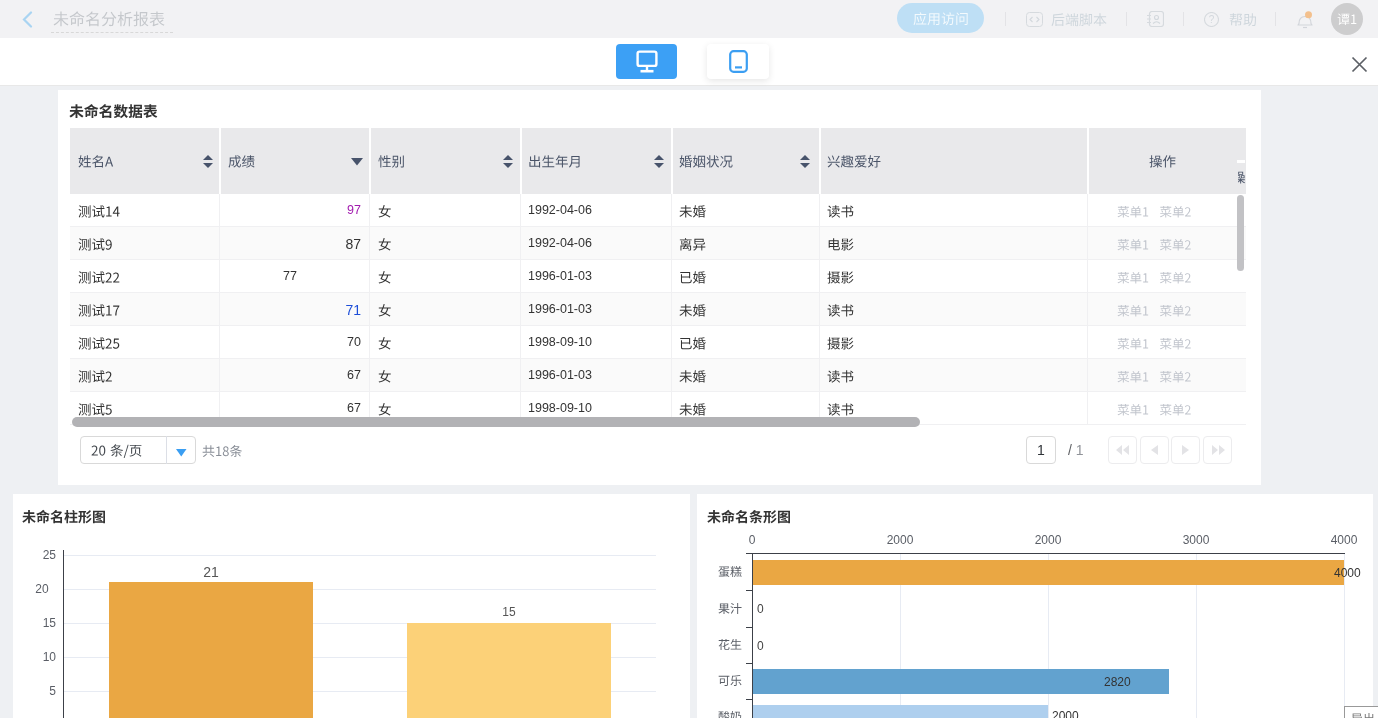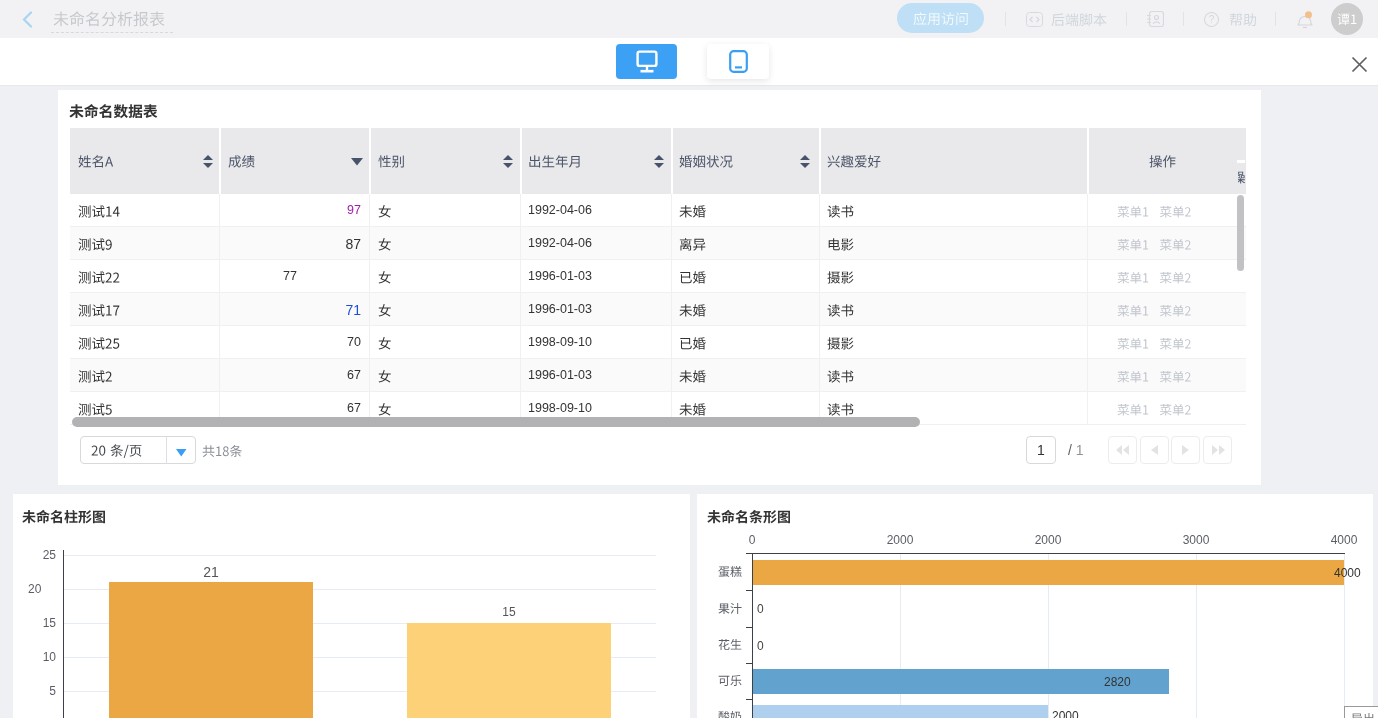--- a/index.html
+++ b/index.html
@@ -574,21 +574,21 @@
 <svg class="a" style="left:1212px;top:445px" width="13" height="10">
     <path d="M0 0 L0 10 L6 5 Z M7 0 L7 10 L13 5 Z" fill="#e3e3e6"></path>
   </svg>
 <div class="a" style="left:13px;top:494px;width:677px;height:224px;background:#fff"></div>
 <svg class="t" style="left:22.0px;top:507.5px" width="84.0" height="18.2" viewBox="0 -1 6.000 1.3">
     <use href="#s_t_bar" fill="#333" transform="scale(1)"></use>
   </svg>
 <div class="a" style="left:64px;top:555px;width:592px;height:1px;background:#e7ebf3"></div>
 <div class="a" style="left:28px;top:548px;width:28px;text-align:right;font-size:12px;color:#5a5e66">25</div>
 <div class="a" style="left:64px;top:589px;width:592px;height:1px;background:#e7ebf3"></div>
-<div class="a" style="left:28px;top:582px;width:28px;text-align:left;font-size:12px;color:#5a5e66">20</div>
+<div class="a" style="left:28px;top:582px;width:28px;text-align:center;font-size:12px;color:#5a5e66">20</div>
 <div class="a" style="left:64px;top:623px;width:592px;height:1px;background:#e7ebf3"></div>
 <div class="a" style="left:28px;top:616px;width:28px;text-align:right;font-size:12px;color:#5a5e66">15</div>
 <div class="a" style="left:64px;top:657px;width:592px;height:1px;background:#e7ebf3"></div>
 <div class="a" style="left:28px;top:650px;width:28px;text-align:right;font-size:12px;color:#5a5e66">10</div>
 <div class="a" style="left:64px;top:691px;width:592px;height:1px;background:#e7ebf3"></div>
 <div class="a" style="left:28px;top:684px;width:28px;text-align:right;font-size:12px;color:#5a5e66">5</div>
 <div class="a" style="left:63px;top:550px;width:1px;height:168px;background:#3c4048"></div>
 <div class="a" style="left:109px;top:582px;width:204px;height:136px;background:#eaa743"></div>
 <div class="a" style="left:407px;top:623px;width:204px;height:95px;background:#fcd178"></div>
 <div class="a" style="left:191px;top:564px;width:40px;text-align:center;font-size:14px;color:#555">21</div>

